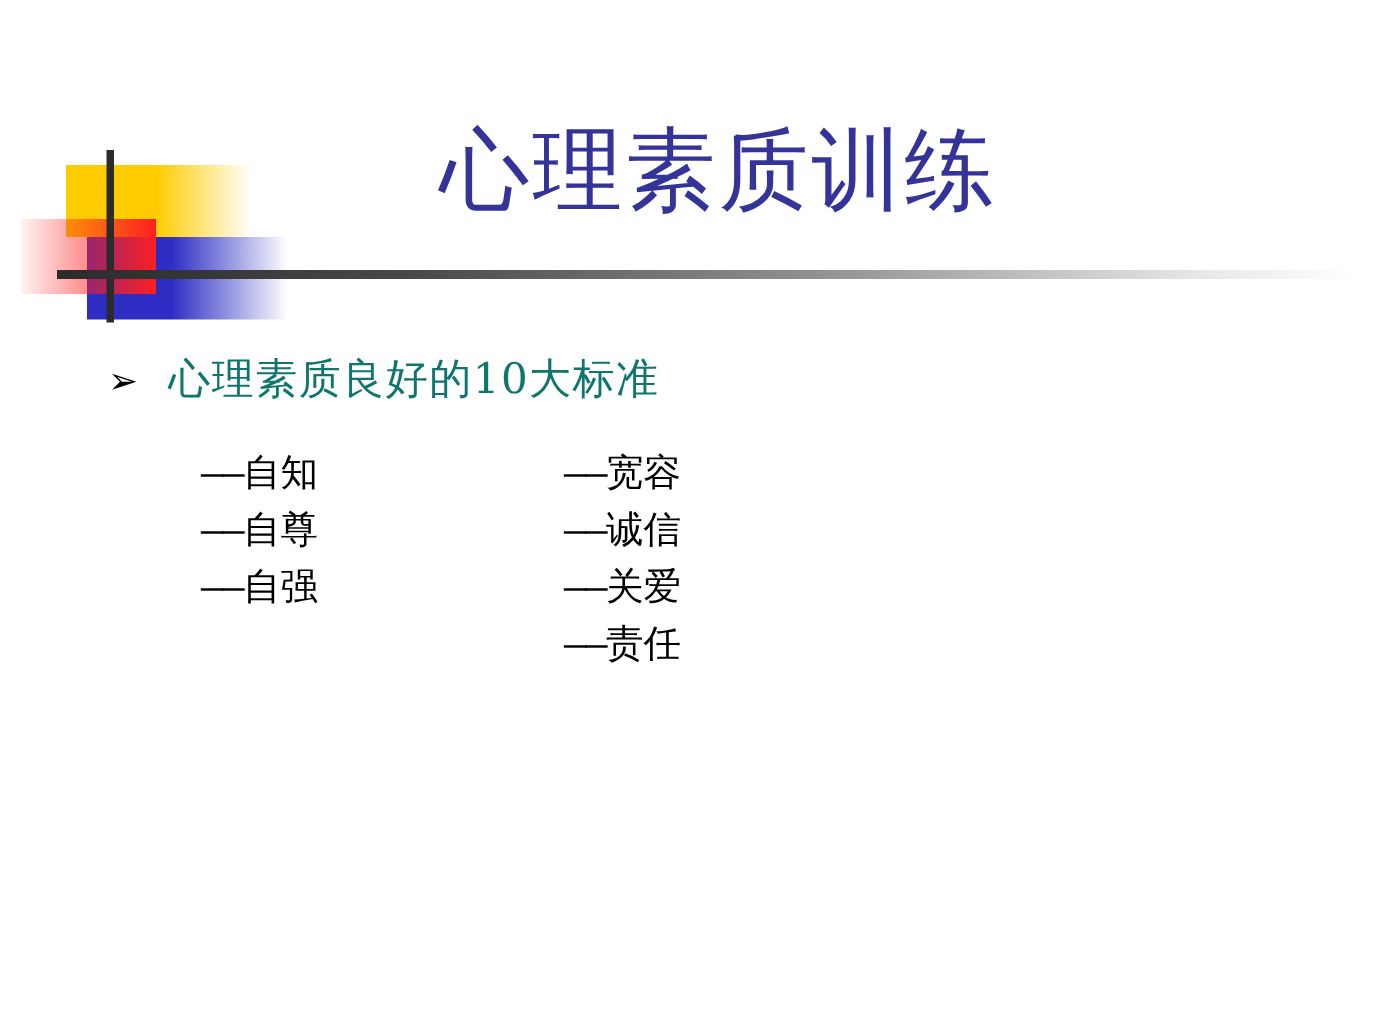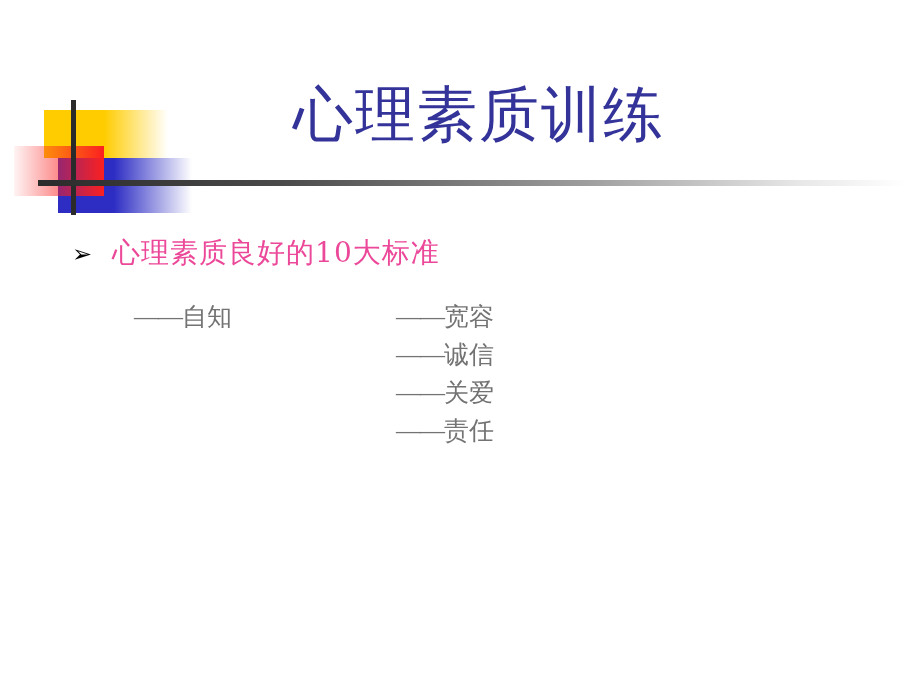--- a/index.html
+++ b/index.html
@@ -123,42 +123,42 @@
     font-size: 24px;
     line-height: 34px;
     color: #000000;
     margin-right: 20px;
   }
   #bullet-text {
     font-family: "DejaVu Serif", "Liberation Serif", serif;
     font-size: 28px;
     line-height: 34px;
     font-weight: 400;
-    color: #ec4899;
+    color: #0f766e;
     letter-spacing: 1px;
   }
 
   
   #columns {
     position: absolute;
     left: 134px;
     top: 298px;
     display: flex;
     gap: 164px;
   }
   .col {
     display: flex;
     flex-direction: column;
   }
   .std-item {
-    font-family: Liberation Serif, serif;
+    font-family: Liberation Mono, monospace;
     font-size: 25px;
     line-height: 38px;
     font-weight: 400;
-    color: #737373;
+    color: #000000;
     white-space: nowrap;
     letter-spacing: 0px;
   }
   .std-dash {
     letter-spacing: -1px;
   }
 </style>
 </head>
 <body>
 
@@ -177,20 +177,22 @@
   <div id="title">心理素质训练</div>
 
   <div id="bullet-row">
     <span id="bullet-marker">➢</span>
     <span id="bullet-text">心理素质良好的10大标准</span>
   </div>
 
   <div id="columns">
     <div class="col" id="col-left">
         <div class="std-item"><span class="std-dash">——</span><span>自知</span></div>
+        <div class="std-item"><span class="std-dash">——</span><span>自尊</span></div>
+        <div class="std-item"><span class="std-dash">——</span><span>自强</span></div>
       </div>
     <div class="col" id="col-right">
         <div class="std-item"><span class="std-dash">——</span><span>宽容</span></div>
         <div class="std-item"><span class="std-dash">——</span><span>诚信</span></div>
         <div class="std-item"><span class="std-dash">——</span><span>关爱</span></div>
         <div class="std-item"><span class="std-dash">——</span><span>责任</span></div>
       </div>
   </div>
 
 </div>

